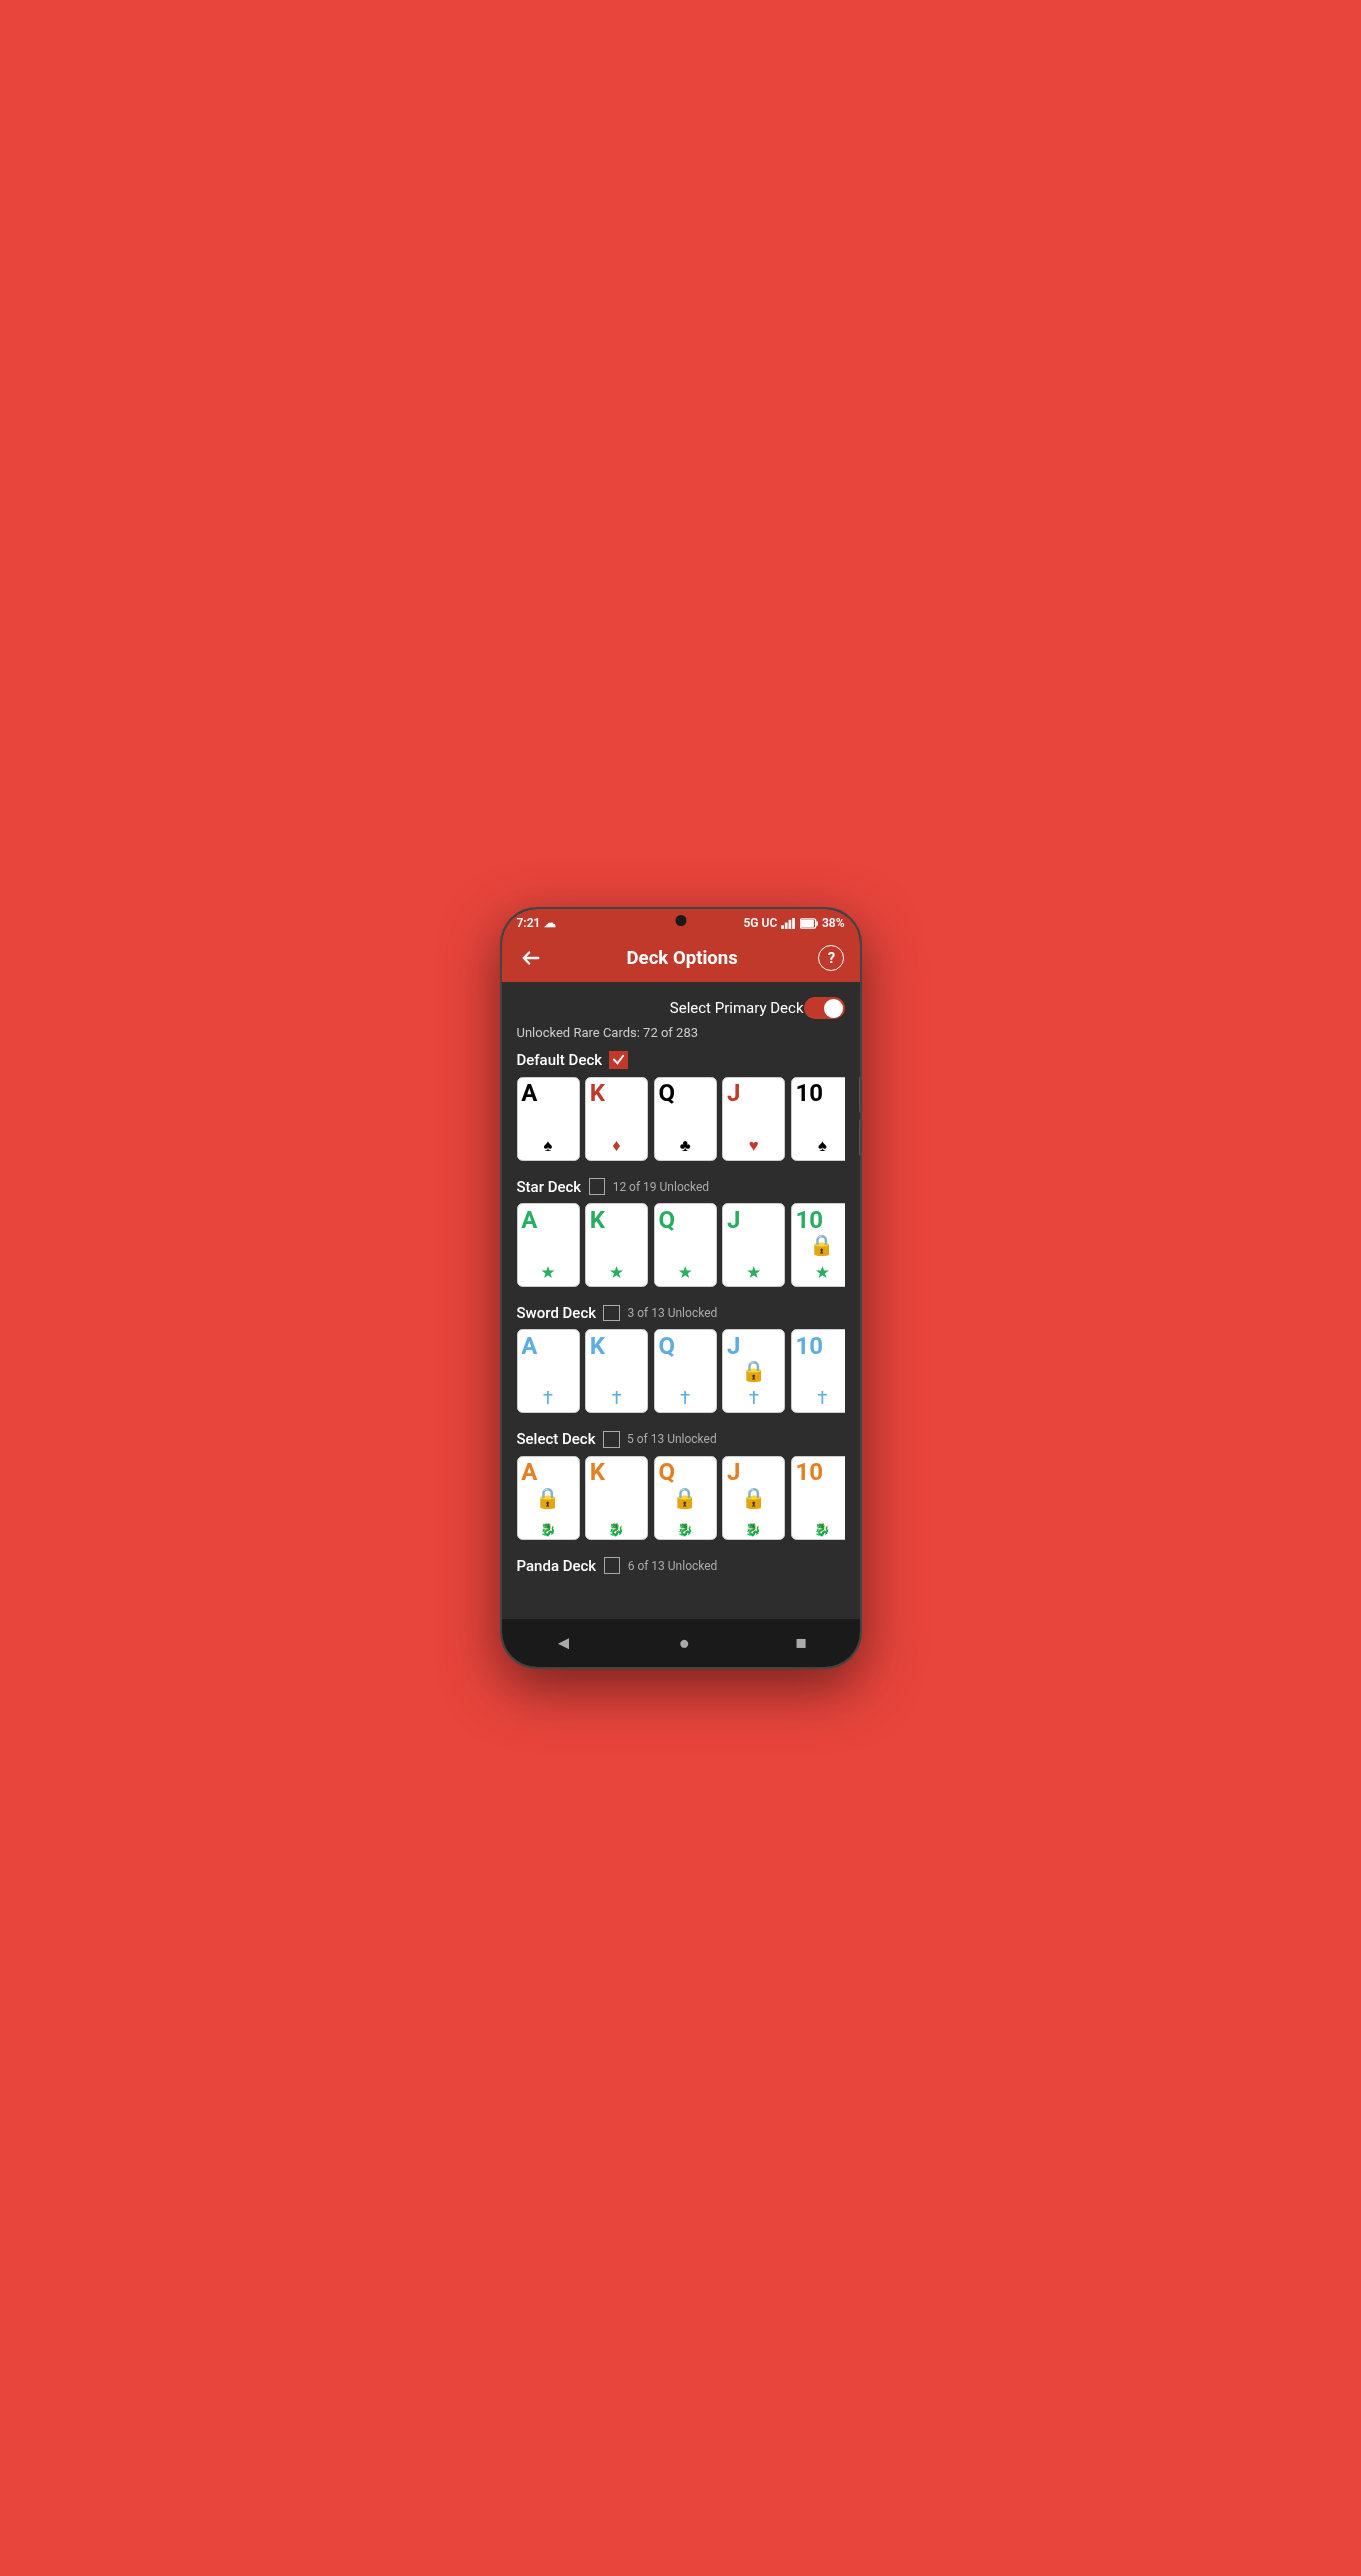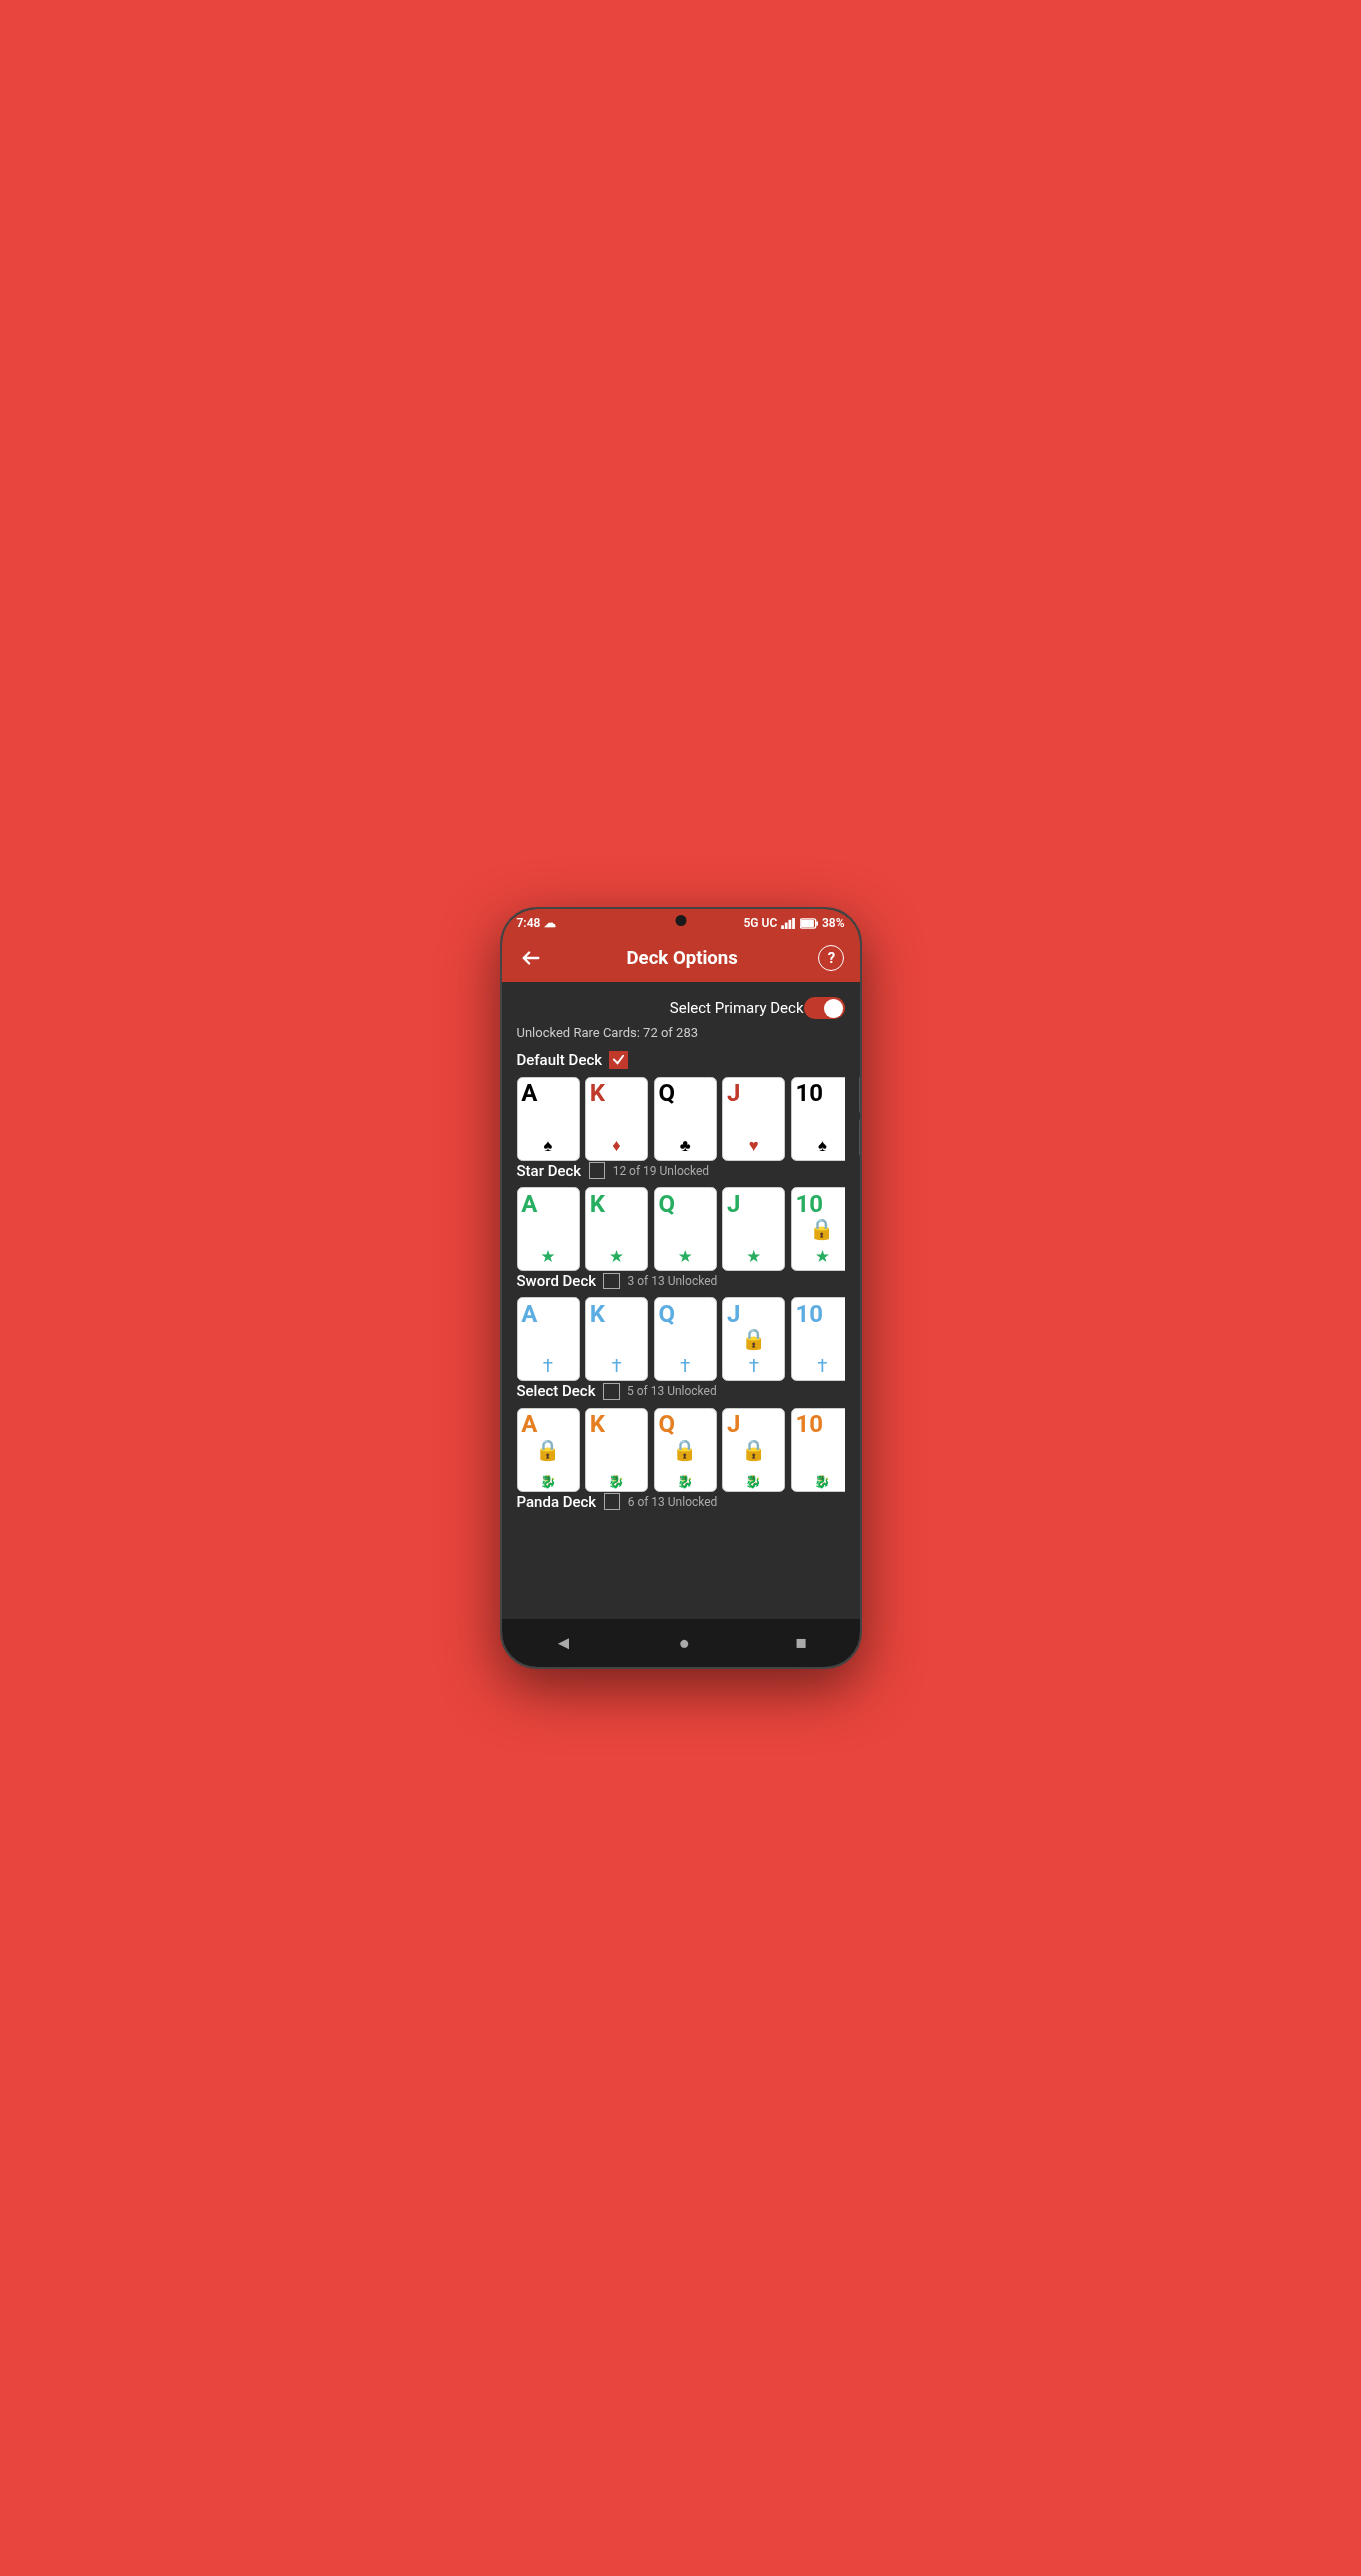--- a/index.html
+++ b/index.html
@@ -135,21 +135,21 @@
       height: 18.6px;
       background: white;
       border-radius: 50%;
     }
     .unlocked-text {
       color: #ccc;
       font-size: 13px;
       margin-bottom: 11px;
     }
     .deck-section {
-      margin-bottom: 1px;
+      margin-bottom: 17px;
     }
     .deck-header {
       display: flex;
       align-items: center;
       gap: 7.4px;
       margin-bottom: 7.4px;
     }
     .deck-name {
       color: white;
       font-size: 15px;
@@ -248,21 +248,21 @@
   </style>
 </head>
 <body>
 
 <div class="phone-outer">
   <div class="camera-notch"></div>
   <div class="phone-inner">
 
     <div class="status-bar">
       <div class="status-left">
-        <span>7:48</span>
+        <span>7:21</span>
         <span>☁</span>
       </div>
       <div class="status-right">
         <span>5G UC</span>
         <svg width="15" height="11" viewBox="0 0 16 12">
           <rect x="0" y="8" width="3" height="4" fill="white"></rect>
           <rect x="4" y="5" width="3" height="7" fill="white"></rect>
           <rect x="8" y="2" width="3" height="10" fill="white"></rect>
           <rect x="12" y="0" width="3" height="12" fill="white"></rect>
         </svg>

